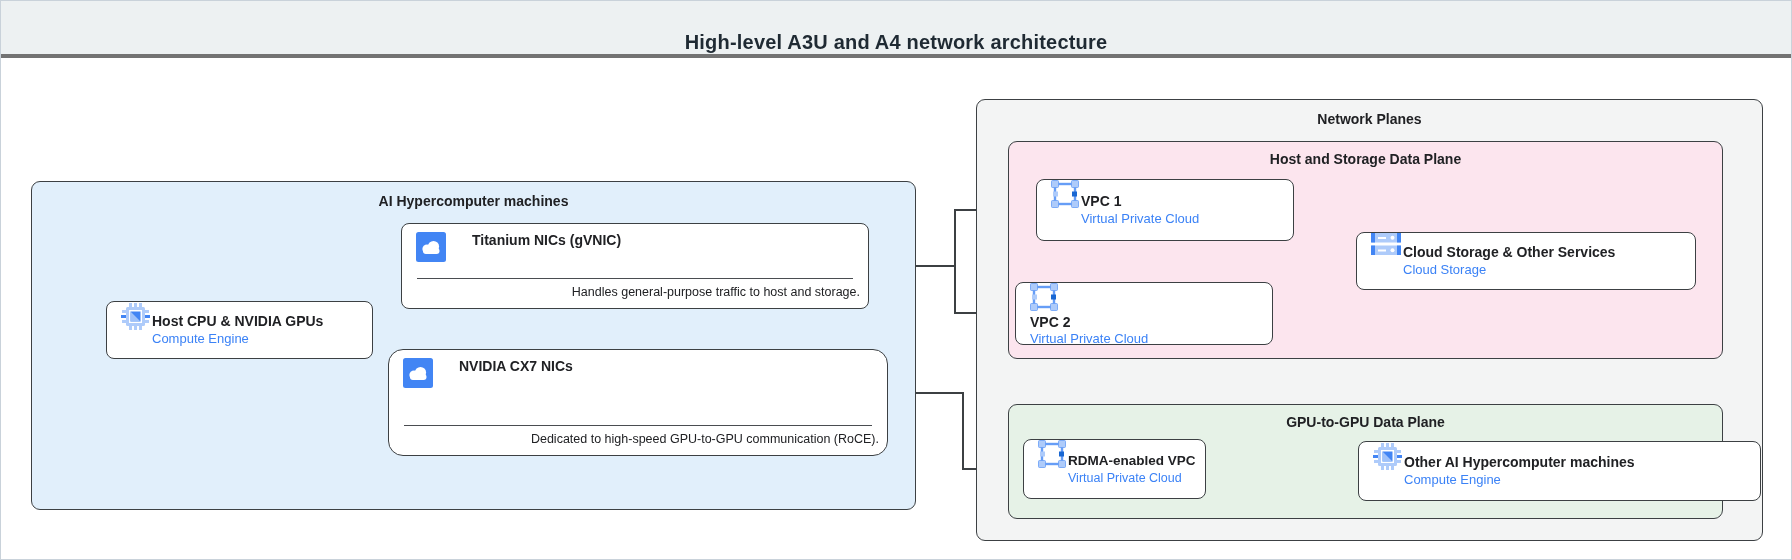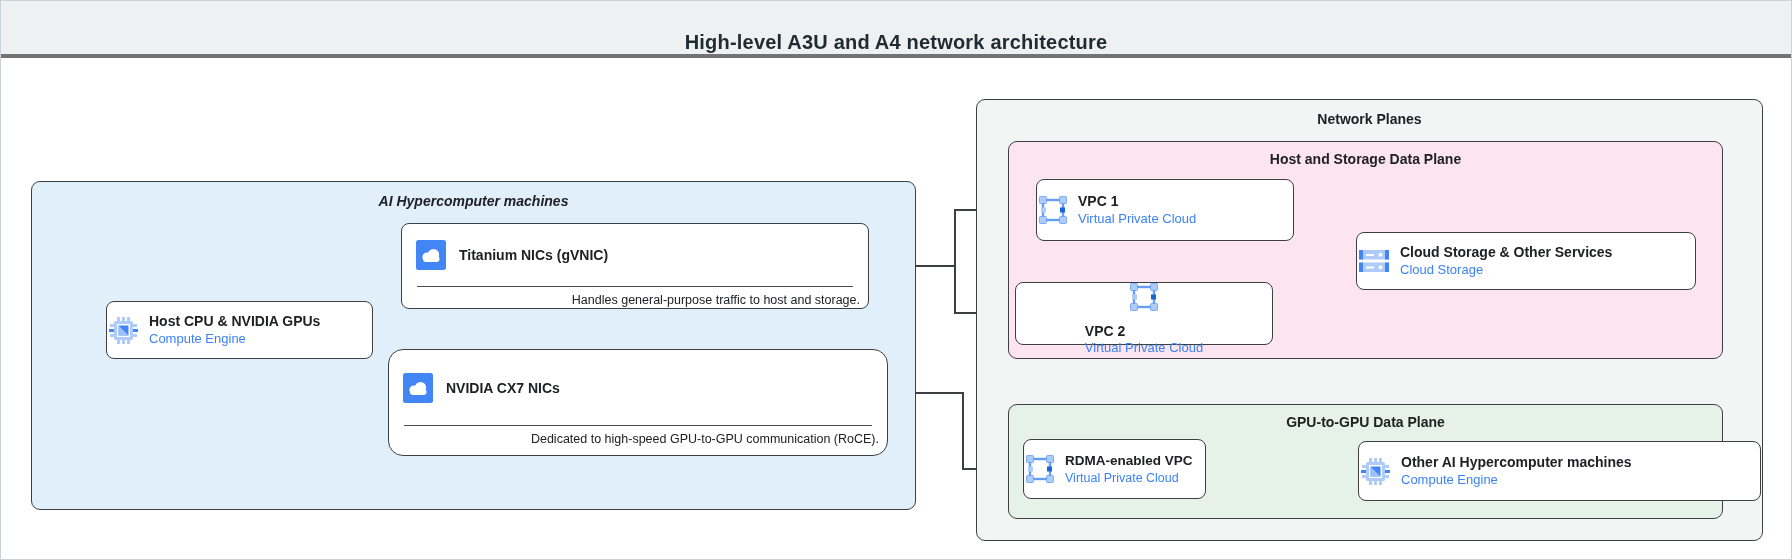--- a/index.html
+++ b/index.html
@@ -15,40 +15,40 @@
   }
   .header .title { font-size:20px; font-weight:bold; color:#1f2a33; letter-spacing:0.2px; }
 
   .connectors { position:absolute; left:0; top:0; width:1792px; height:560px; pointer-events:none; }
 
   .group { position:absolute; box-sizing:border-box; border:1.5px solid #3c4043; border-radius:9px; }
   .group-title {
     position:absolute; left:0; right:0; top:11px; text-align:center;
     font-size:14px; font-weight:bold; color:#202124;
   }
-  .group-blue  { left:30px;  top:180px; width:885px; height:329px; background:var(--group-blue-bg,  #e1effb);font-style:italic; }
+  .group-blue  { left:30px;  top:180px; width:885px; height:329px; background:var(--group-blue-bg,  #e1effb); }
   .group-gray  { left:975px; top:98px;  width:787px; height:442px; background:var(--group-gray-bg,  #f3f4f4); }
   .group-pink  { left:31px;  top:41px;  width:715px; height:218px; background:var(--group-pink-bg,  #fce5ee); }
   .group-green { left:31px;  top:304px; width:715px; height:115px; background:var(--group-green-bg, #e6f2e7); }
 
   .card {
     position:absolute; box-sizing:border-box; background:#ffffff;
     border:1.5px solid #3c4043; border-radius:8px;
-    display:flex; align-items:center; gap:11px; padding:0 2px;
+    display:flex; gap:2px; padding:0 14px;
   }
   .card .txt { display:flex; flex-direction:column; justify-content:center; line-height:1.3; }
   .card .title { font-size:14px; font-weight:bold; color:#202124; white-space:nowrap; }
   .card .subtitle { font-size:13px; color:#3b82f6; white-space:nowrap; }
 
   .nic-card {
     position:absolute; box-sizing:border-box; background:#ffffff;
     border:1.5px solid #3c4043; border-radius:8px;
     display:flex; flex-direction:column;
   }
-  .nic-top { flex:1; display:flex; align-items:center; gap:13px; padding:16px 14px; }
+  .nic-top { flex:1; display:flex; align-items:flex-start; gap:26px; padding:8px 14px; }
   .nic-top .title { font-size:14px; font-weight:bold; color:#202124; white-space:nowrap; }
   .nic-divider { height:0; border-top:1.5px solid #4a4d51; margin:0 15px; }
   .nic-desc { text-align:right; font-size:12.5px; color:#202124; padding:6px 8px 9px; }
 
   
   .card-host     { left:60px;   top:300px; width:267px; height:58px;margin-left:45px; }
   .nic-titanium  { left:400px;  top:222px; width:468px; height:86px; }
   .nic-cx7       { left:387px;  top:348px; width:500px; height:107px;border-radius:15px; }
   .card-vpc1     { left:1035px; top:178px; width:258px; height:62px; }
   .card-vpc2     { left:1014px; top:281px; width:258px; height:63px;flex-direction:column; }

